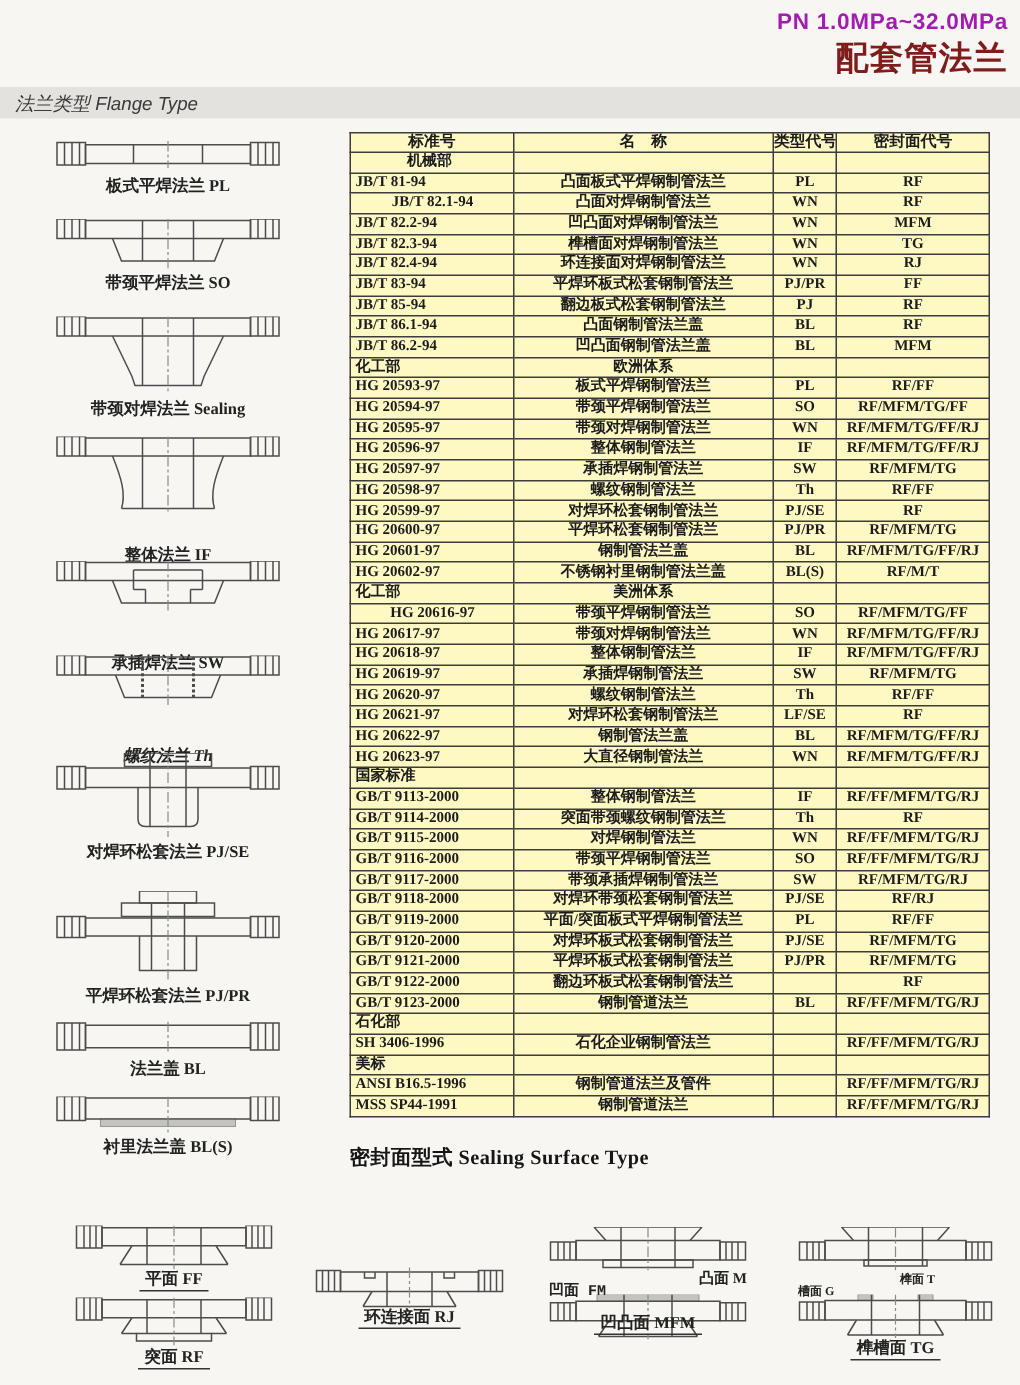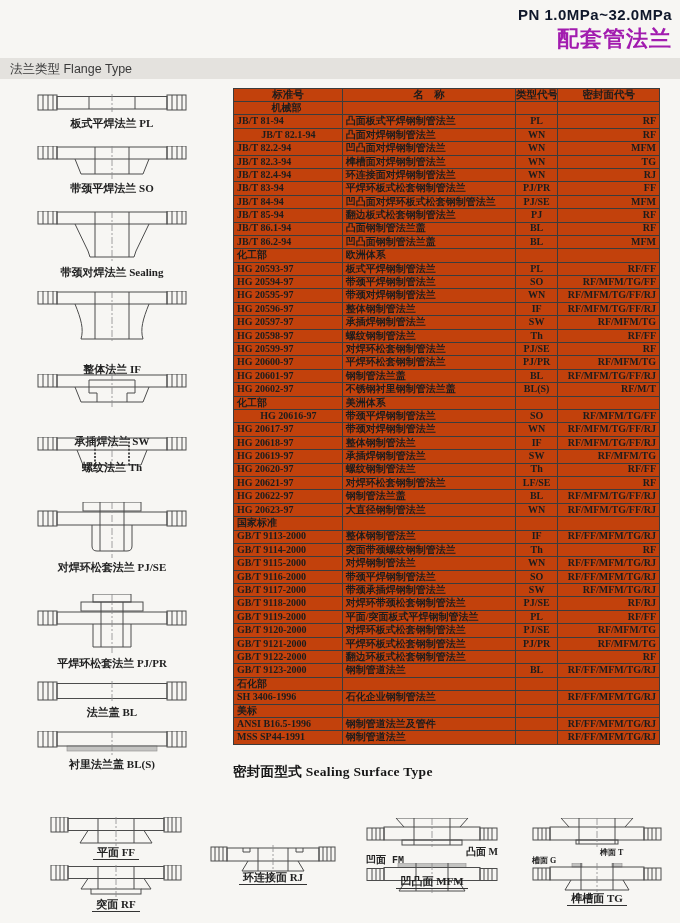--- a/index.html
+++ b/index.html
@@ -1,43 +1,43 @@
 <!DOCTYPE html>
 <html><head>
 <meta charset="utf-8">
 <style>
   html,body{margin:0;padding:0;}
   body{width:680px;height:923px;position:relative;background:#f7f6f3;
        font-family:"Liberation Sans",sans-serif;color:#1d1d1d;overflow:hidden;}
   .abs{position:absolute;}
   
-  .pn{top:6px;right:8px;font-size:15px;font-weight:bold;letter-spacing:.5px;color:#0f172a;}
-  .doc-title{top:24px;right:8px;font-size:22px;font-weight:bold;color:#a21caf;letter-spacing:1px;}
+  .pn{top:6px;right:8px;font-size:15px;font-weight:bold;letter-spacing:.5px;color:#a21caf;}
+  .doc-title{top:24px;right:8px;font-size:22px;font-weight:bold;color:#7f1d1d;letter-spacing:1px;}
   .band{top:58px;left:0;width:680px;height:21px;background:#e4e2de;}
-  .band-label{top:61px;left:10px;font-size:12.5px;color:#3a3a3a;}
+  .band-label{top:61px;left:10px;font-size:12.5px;color:#3a3a3a;font-style:italic;}
   
   .diag{position:absolute;}
   .diag svg{display:block;}
   .dstroke{stroke:#4c4c4c;stroke-width:1;fill:none;}
   .dfill{fill:#9a9a9a;opacity:.55;stroke:#4c4c4c;stroke-width:.7;}
   .cl{stroke:#8a8a8a;stroke-width:.8;stroke-dasharray:7 2 2 2;fill:none;}
   .cap{position:absolute;width:160px;left:32px;text-align:center;
        font-family:"Liberation Serif",serif;font-weight:600;font-size:11px;color:#222;white-space:nowrap;}
   
   .std-table{position:absolute;left:233px;top:88px;width:427px;height:657px;
-       border-collapse:collapse;table-layout:fixed;background:#c2410c;
+       border-collapse:collapse;table-layout:fixed;background:#fef9c3;
        font-family:"Liberation Serif",serif;font-size:10px;font-weight:600;color:#1c1c1c;
        border:1.5px solid #3c3c3c;}
   .std-table td,.std-table th{border:1px solid #3c3c3c;padding:0 3px;height:12px;
        line-height:1.05;white-space:nowrap;overflow:hidden;}
   .std-table th{font-size:10.5px;text-align:center;font-weight:700;}
   .col-std{width:107px;padding-left:8px;text-align:left;}
-  .col-name{width:171px;padding-left:6px;text-align:left;}
+  .col-name{width:171px;padding-left:6px;text-align:center;}
   .col-type{width:41px;text-align:center;padding:0 1px;}
-  .col-seal{width:100px;padding-left:5px;text-align:right;}
+  .col-seal{width:100px;padding-left:5px;text-align:center;}
   td.ar{text-align:center;padding-right:2px;}
   td.ac{text-align:center;padding-left:0;}
   
   .seal-heading{left:233px;top:763px;font-family:"Liberation Serif",serif;
        font-weight:700;font-size:13.5px;color:#161616;letter-spacing:.3px;}
   .seal-cap{position:absolute;text-align:center;font-family:"Liberation Serif",serif;
        font-weight:600;font-size:11px;color:#222;white-space:nowrap;}
   .seal-cap .u{border-bottom:1px solid #333;padding:0 4px 1px;}
   .seal-lbl{position:absolute;font-family:"Liberation Serif",serif;font-weight:600;
        color:#222;white-space:nowrap;}
@@ -136,21 +136,21 @@
         <path d="M11,0V13M16,0V13M21,0V13"></path>
    <rect x="135" y="0" width="19" height="13"></rect>
         <path d="M140,0V13M145,0V13M150,0V13"></path>
    <rect x="25" y="1" width="110" height="12"></rect>
    <path d="M45,13L51,28H109L115,13"></path>
   </g>
   <path d="M63,1V28M97,1V28" stroke="#4c4c4c" stroke-width="2" stroke-dasharray="2 1.6" fill="none"></path>
   <path class="cl" d="M80,0V35"></path>
  </svg>
 </div>
-<div class="cap" style="top:460px;">螺纹法兰 Th</div>
+<div class="cap" style="top:496px;font-style:italic;">螺纹法兰 Th</div>
 
 <div class="diag" style="left:32px;top:502px;">
  <svg width="160" height="56" viewBox="0 0 160 56">
   <g class="dstroke">
    <rect x="51" y="0" width="58" height="9"></rect>
    <rect x="6" y="9" width="19" height="15"></rect>
         <path d="M11,9V24M16,9V24M21,9V24"></path>
    <rect x="135" y="9" width="19" height="15"></rect>
         <path d="M140,9V24M145,9V24M150,9V24"></path>
    <rect x="25" y="10" width="110" height="13"></rect>
@@ -255,26 +255,20 @@
         <td class="col-type">WN</td>
         <td class="col-seal">RJ</td>
       </tr>
       <tr>
         <td class="col-std">JB/T 83-94</td>
         <td class="col-name">平焊环板式松套钢制管法兰</td>
         <td class="col-type">PJ/PR</td>
         <td class="col-seal">FF</td>
       </tr>
       <tr>
-        <td class="col-std">JB/T 84-94</td>
-        <td class="col-name">凹凸面对焊环板式松套钢制管法兰</td>
-        <td class="col-type">PJ/SE</td>
-        <td class="col-seal">MFM</td>
-      </tr>
-      <tr>
         <td class="col-std">JB/T 85-94</td>
         <td class="col-name">翻边板式松套钢制管法兰</td>
         <td class="col-type">PJ</td>
         <td class="col-seal">RF</td>
       </tr>
       <tr>
         <td class="col-std">JB/T 86.1-94</td>
         <td class="col-name">凸面钢制管法兰盖</td>
         <td class="col-type">BL</td>
         <td class="col-seal">RF</td>

